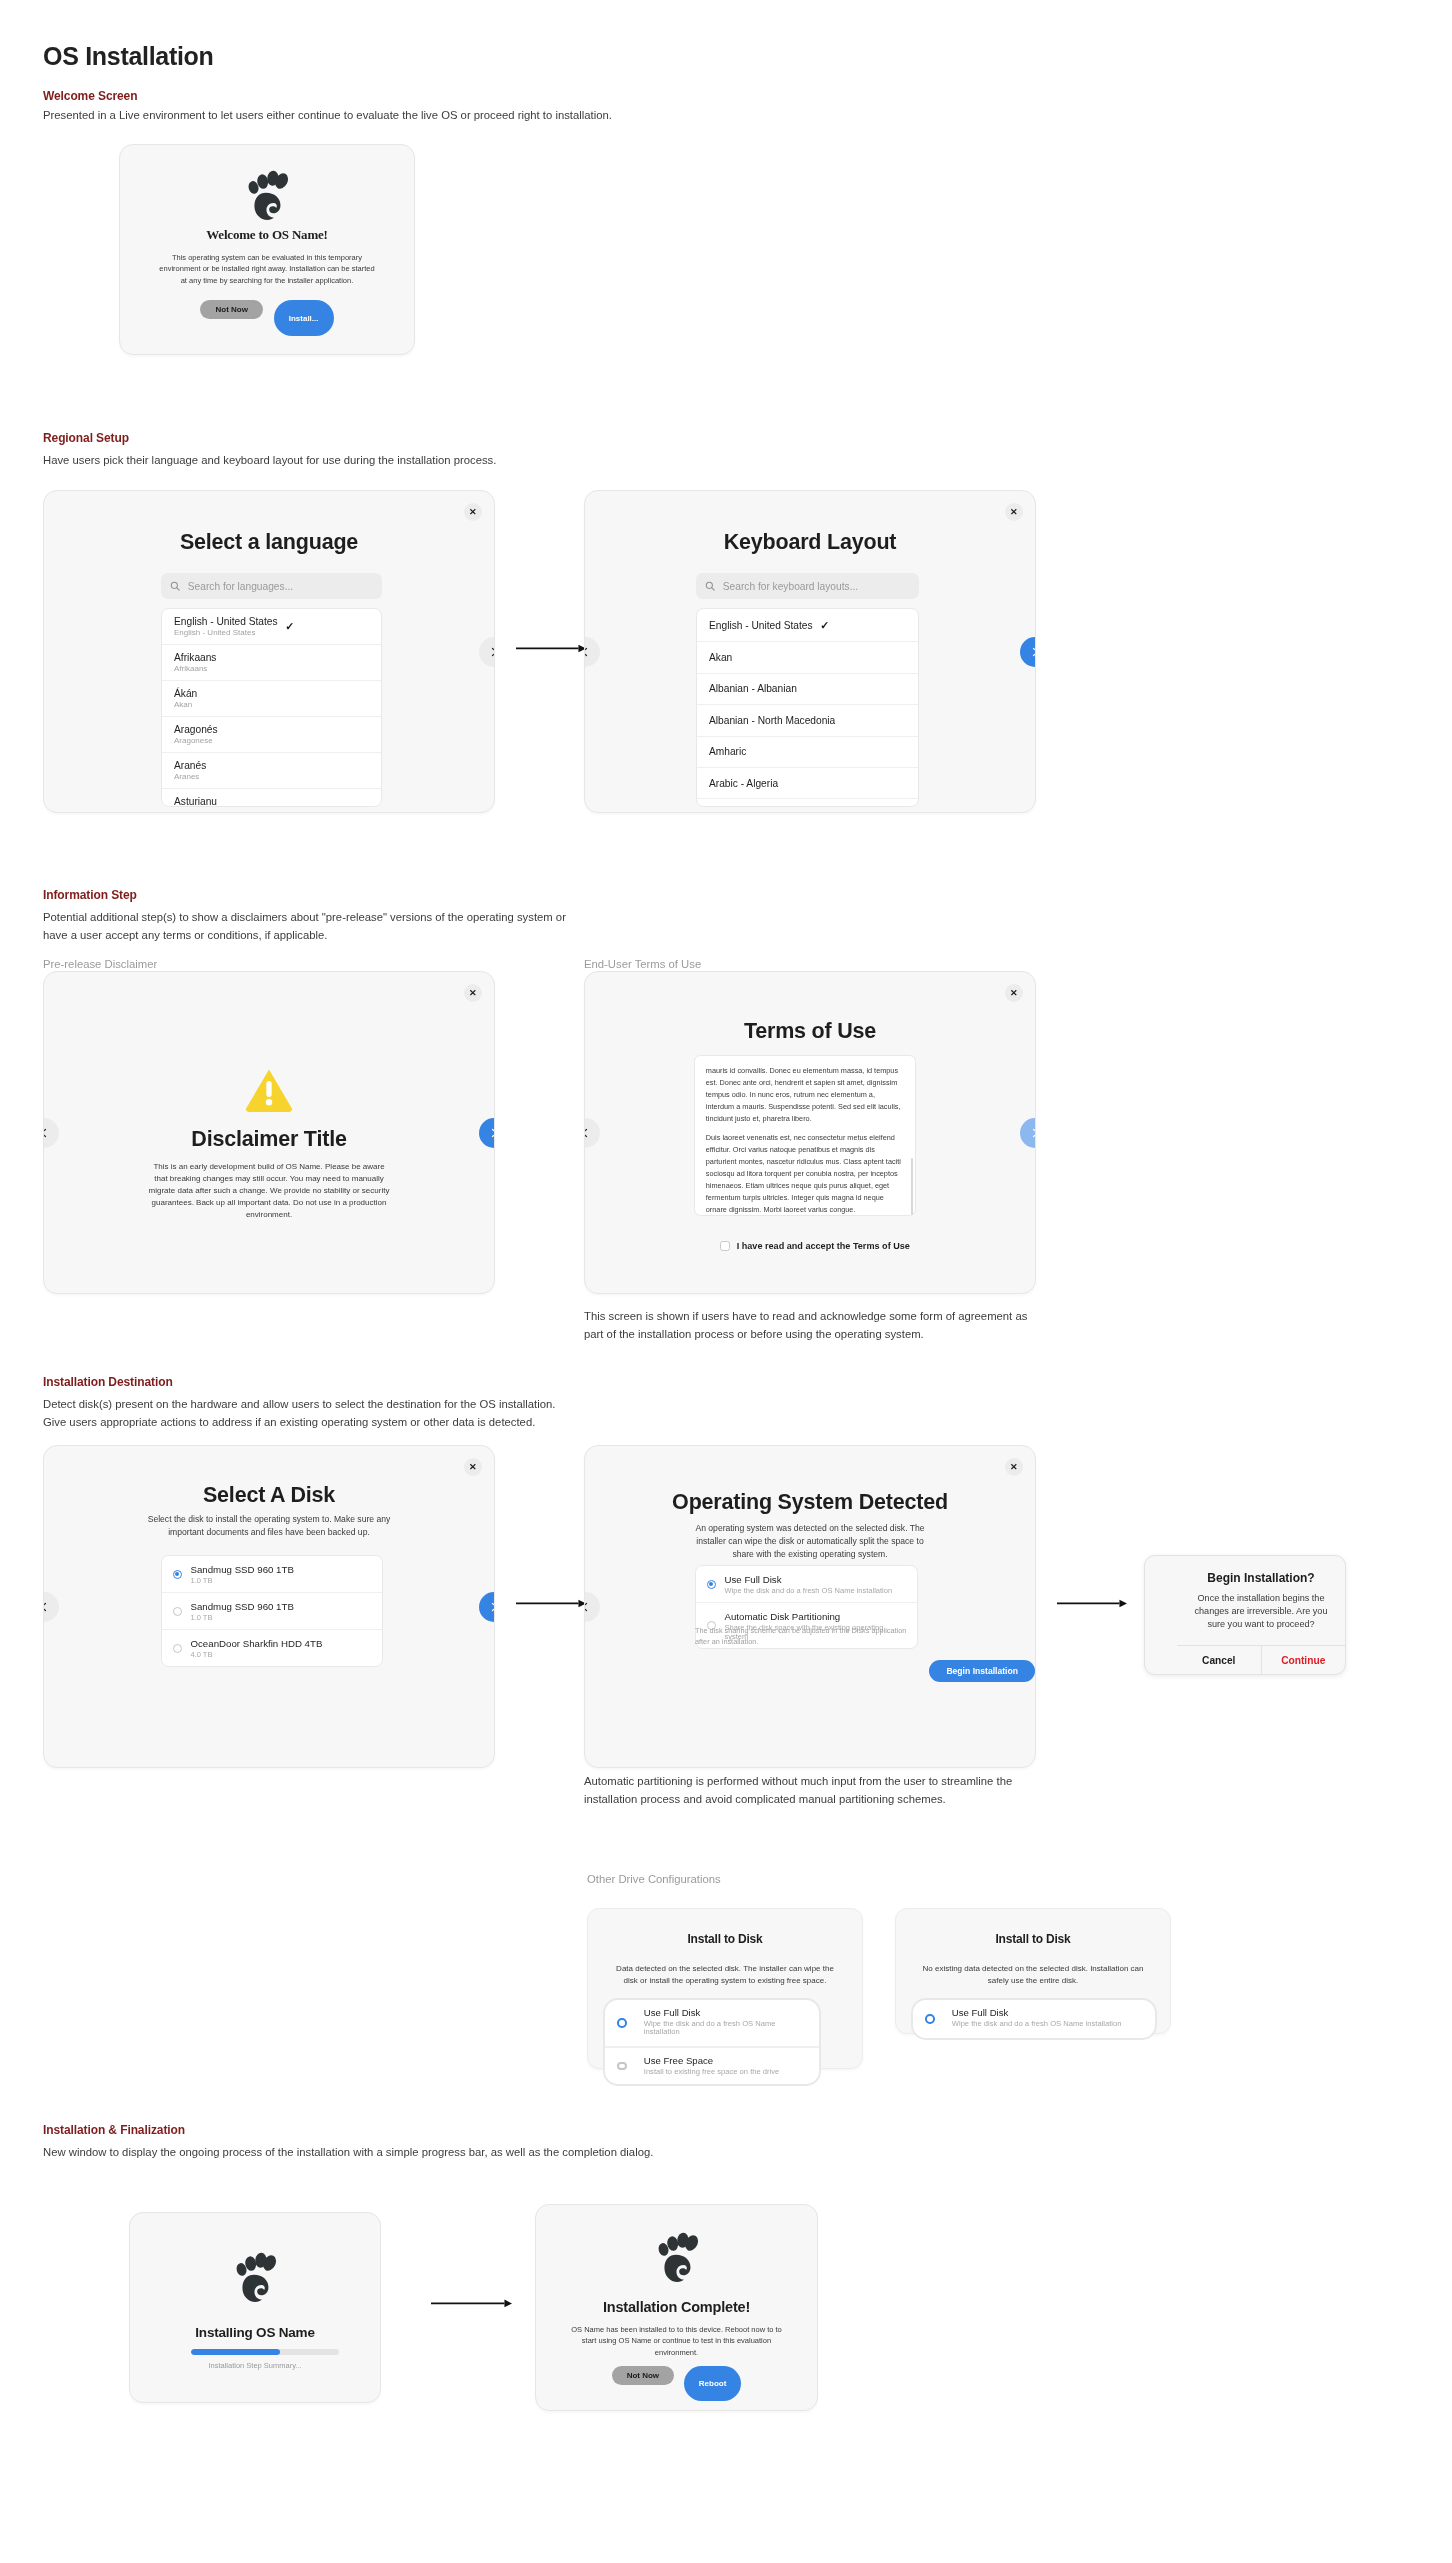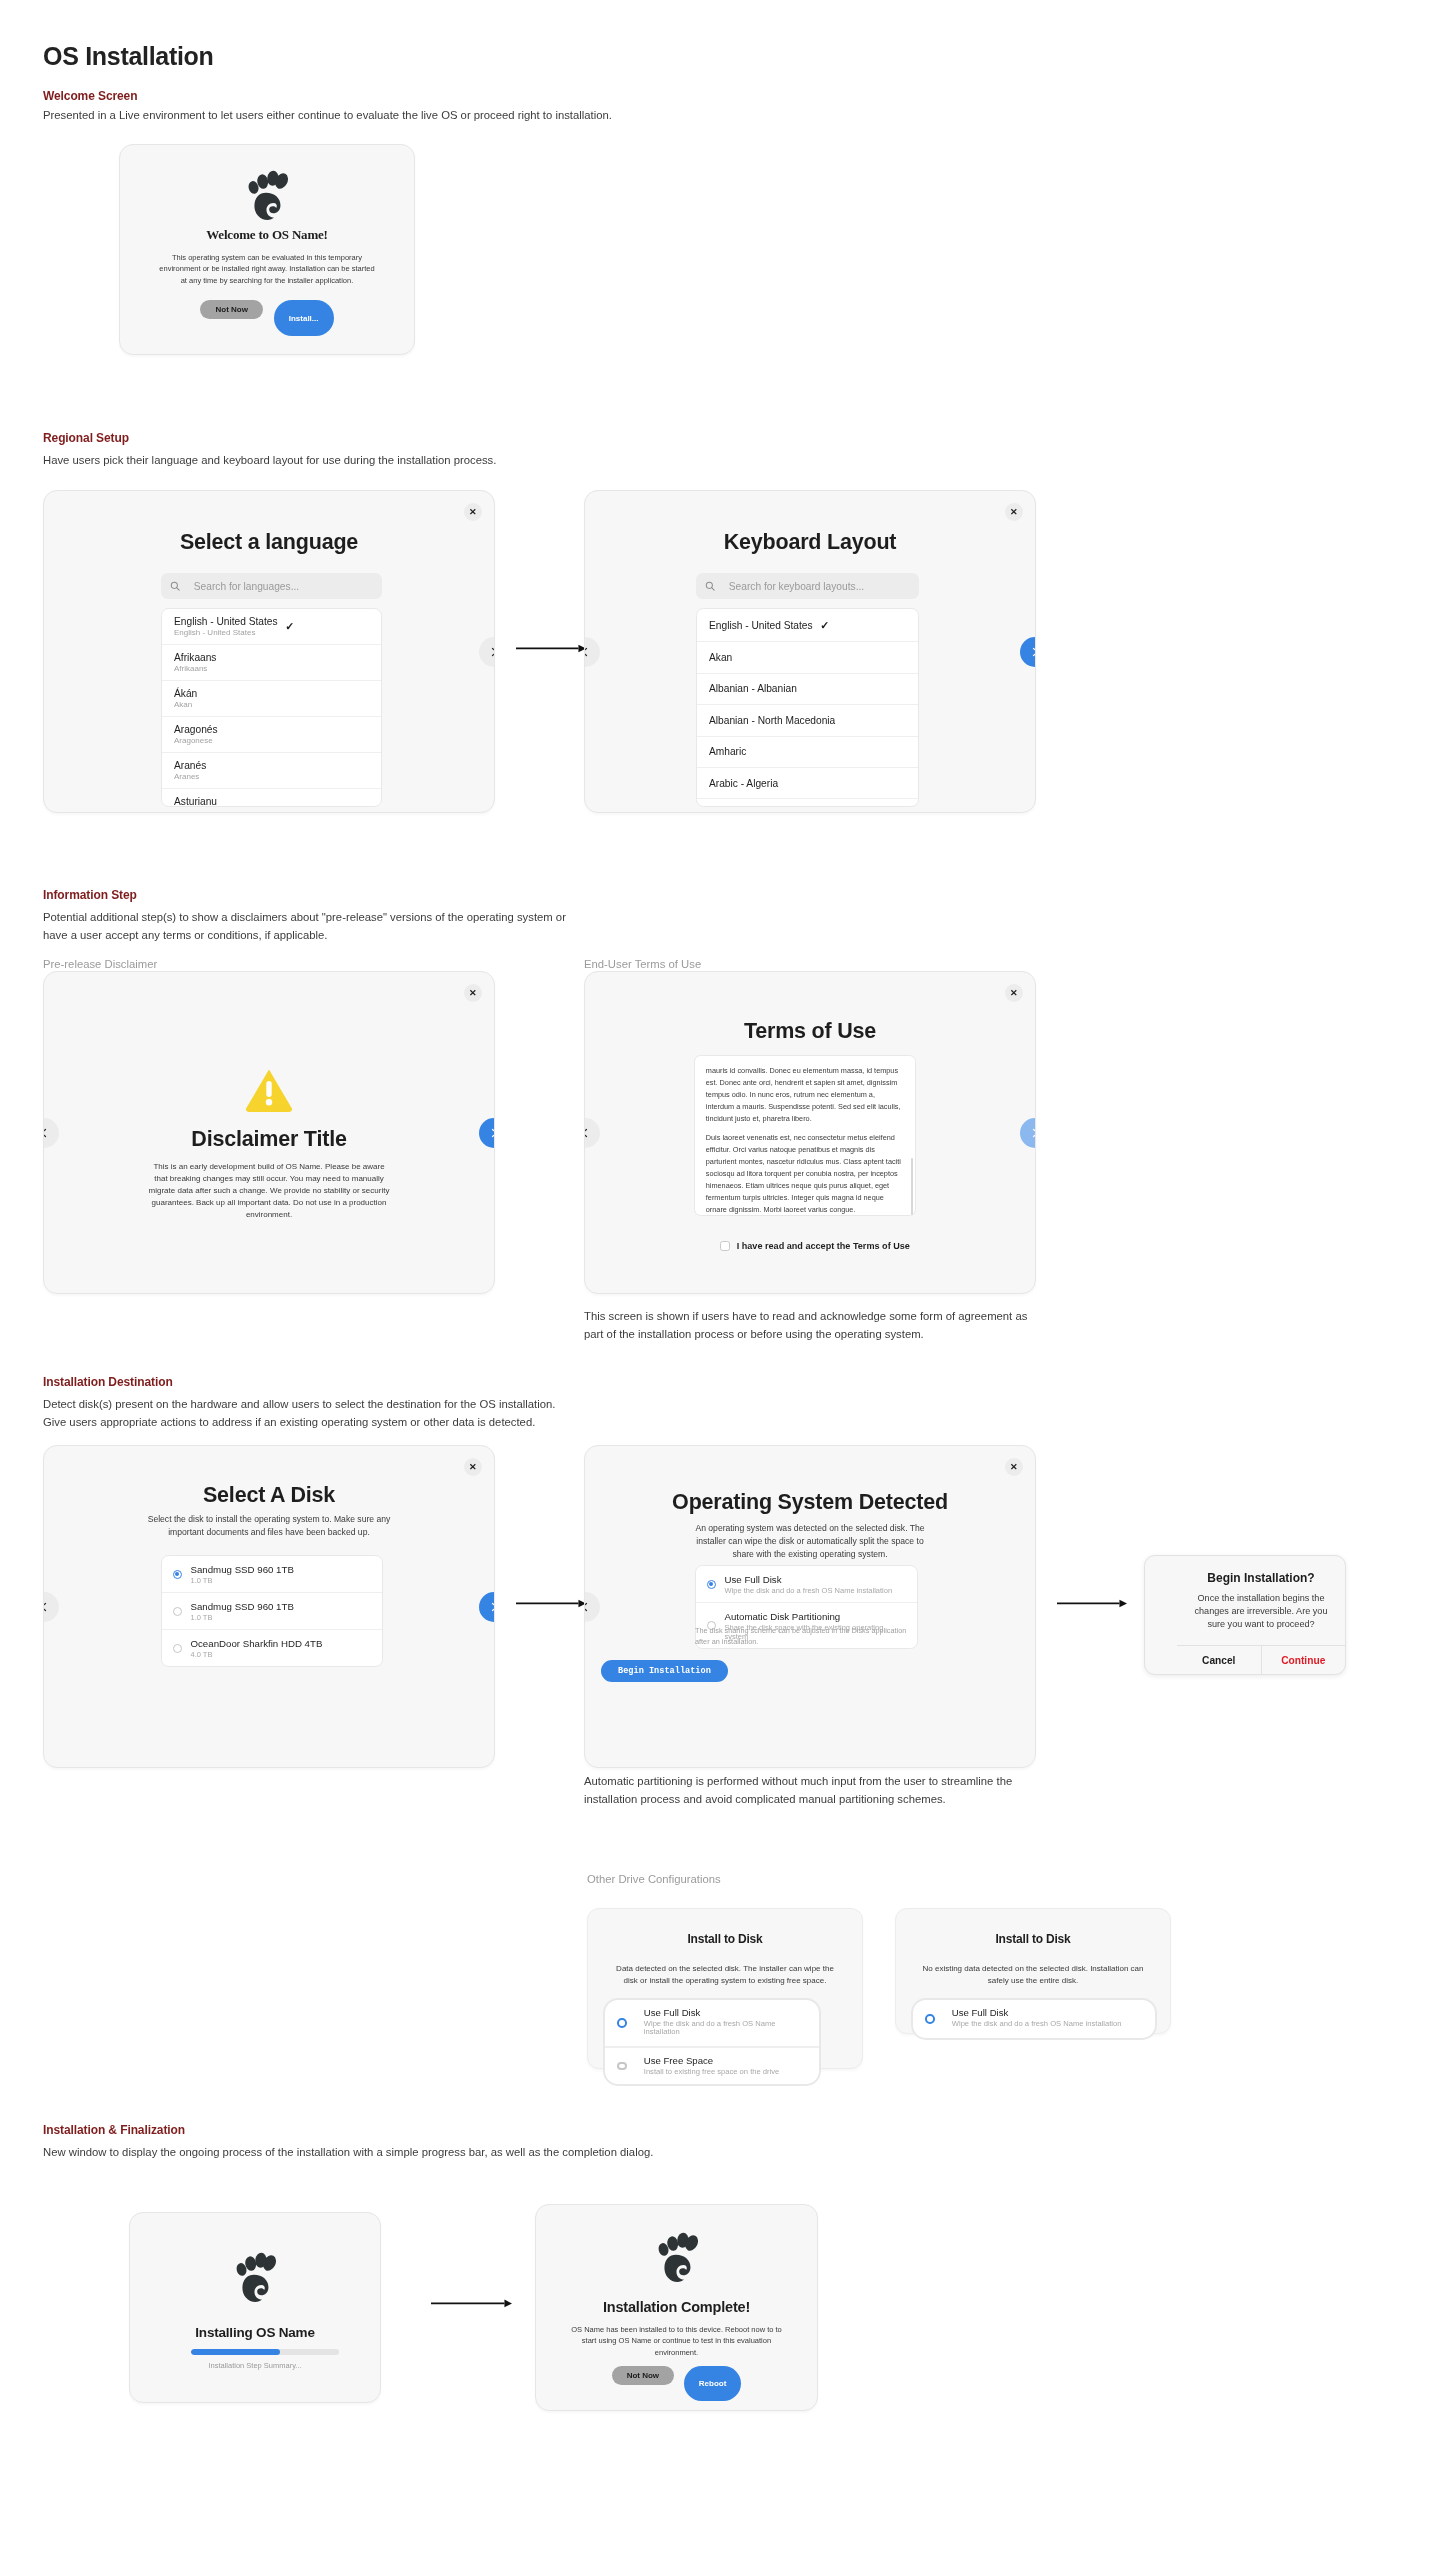--- a/index.html
+++ b/index.html
@@ -98,21 +98,21 @@
     color: #3a3a3a;
   }
 
   .search-box {
     position: absolute;
     height: 26px;
     background: #ececec;
     border-radius: 6.5px;
     display: flex; align-items: center;
     padding: 0 8.6px;
-    gap: 14px;
+    gap: 8px;
     color: #9a9a9a;
     font-size: 10.2px;
   }
   .search-box svg { flex: 0 0 auto; }
 
   .listbox {
     position: absolute;
     background: #ffffff;
     border: 1.1px solid #e8e8e8;
     border-radius: 7.5px;
@@ -474,21 +474,21 @@
       </div>
       <div class="radio-row">
         <span class="radio"></span>
         <div class="radio-text">
           <div class="rt1">Automatic Disk Partitioning</div>
           <div class="rt2">Share the disk space with the existing operating system</div>
         </div>
       </div>
     </div>
   <div style="position:absolute; left:110px; width:223px; top:180px; font-size:7.3px; line-height:1.5; color:#a0a0a0;">The disk sharing scheme can be adjusted in the Disks application after an installation.</div>
-  <div style="position:absolute; left:16px; right:0; top:214px; display:flex; justify-content:flex-start;font-family:Liberation Mono, monospace;">
+  <div style="position:absolute; left:0; right:0; top:214px; display:flex; justify-content:flex-end;">
     <span class="pill primary" style="height:21.5px; padding:0 17px; font-size:8.6px;">Begin Installation</span>
   </div>
   <div class="navbtn" style="left:-15px; top:146px;">
     <svg width="12" height="12" viewBox="0 0 24 24">
         <polyline points="15,5 7,12 15,19" fill="none" stroke="currentColor" stroke-width="2.4" stroke-linecap="round" stroke-linejoin="round"></polyline>
       </svg>
   </div>
 </div>
 
 <div class="arrow" style="left:1057px; top:1598px;">

